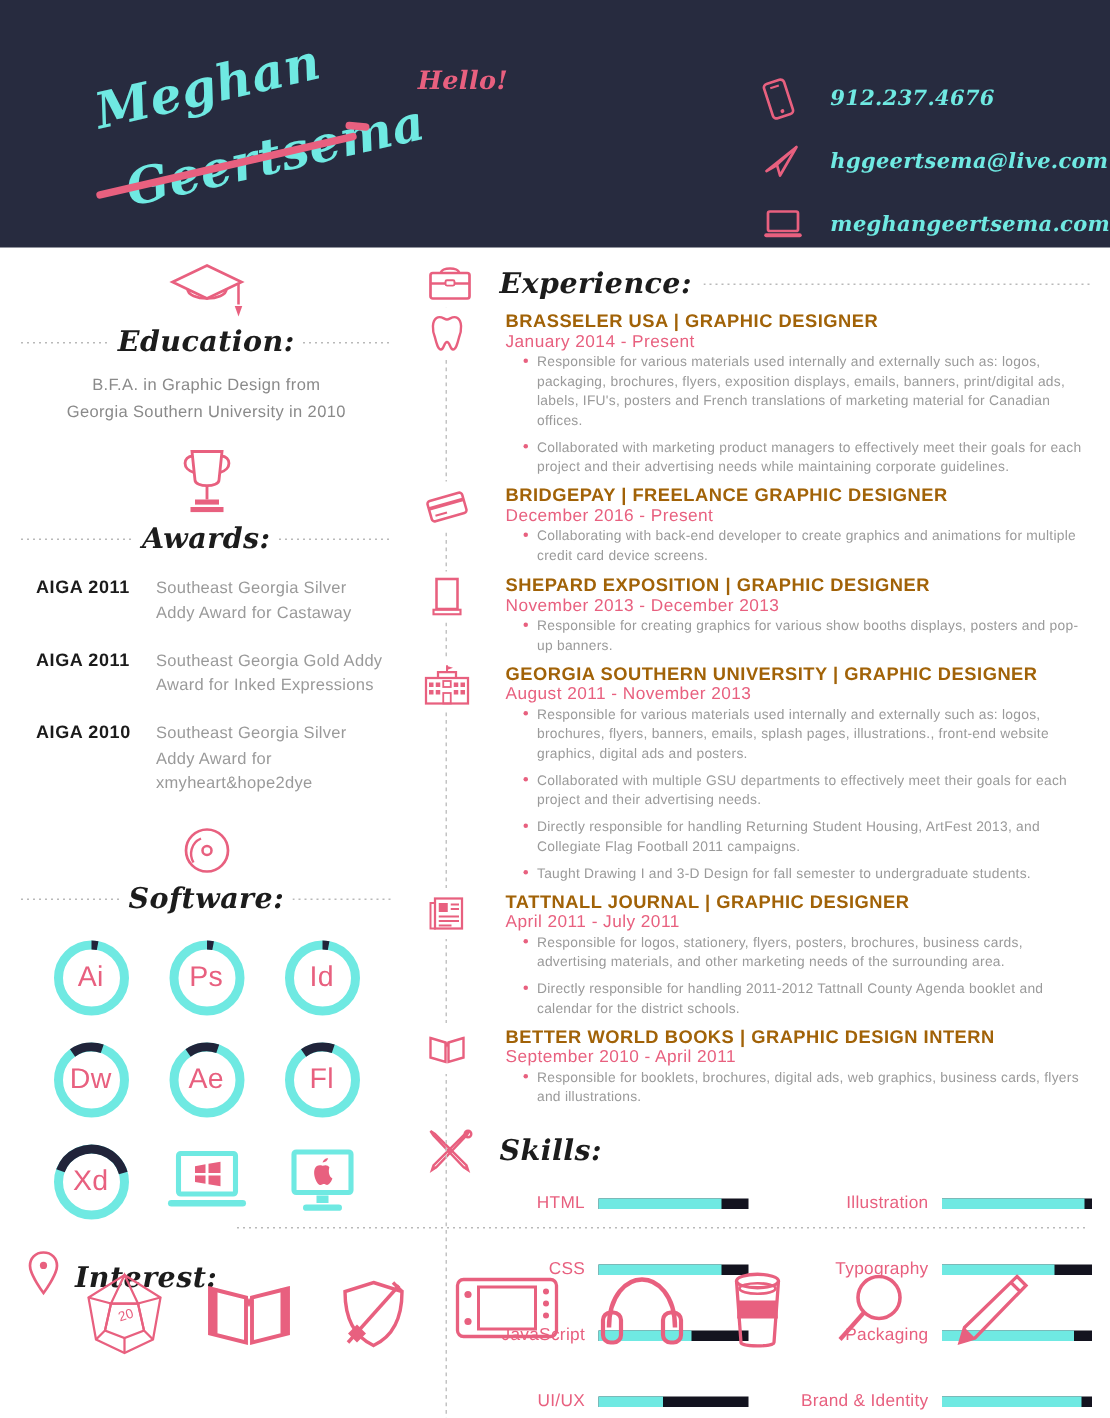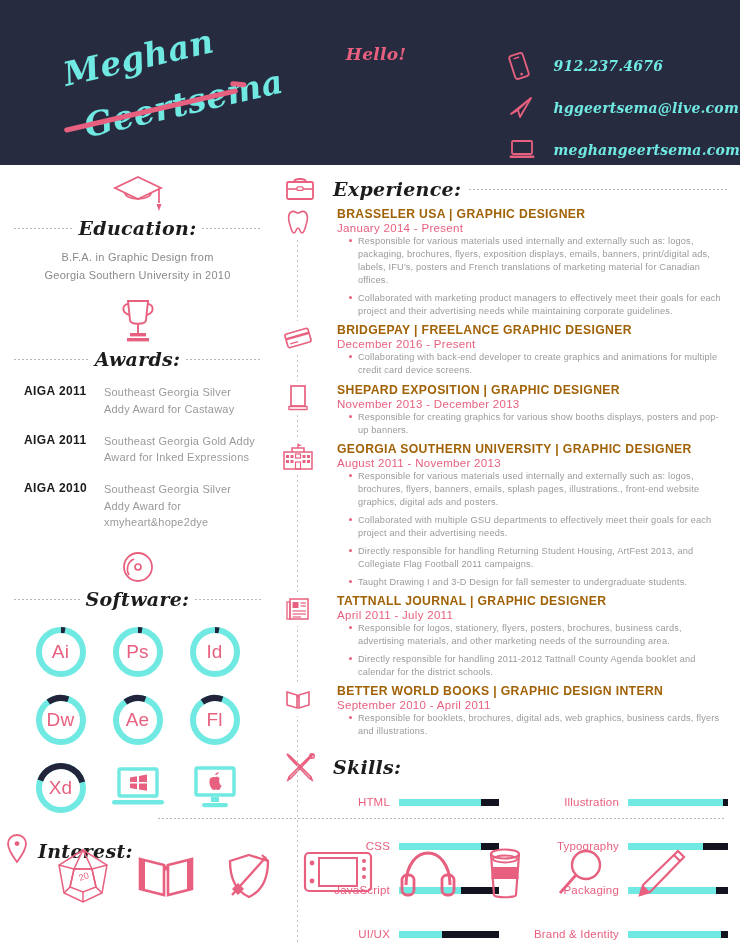--- a/index.html
+++ b/index.html
@@ -34,21 +34,21 @@
     background:#e8607f; transform:rotate(-13deg); border-radius:3px;
   }
   .logo-swash:after{
     content:""; position:absolute; right:-10px; top:-6px; width:16px;height:5px;
     background:#e8607f; transform:rotate(18deg); border-radius:3px;
   }
 
   .intro { width:225px; padding:44px 22px 0 6px; }
   .hello {
     color:#e8607f; font-family:"DejaVu Serif", serif; font-style:italic;
-    font-weight:bold; font-size:17px; margin-bottom:8px; letter-spacing:0.3px;text-align:center;
+    font-weight:bold; font-size:17px; margin-bottom:8px; letter-spacing:0.3px;
   }
   .intro p {
     color:#e8e9ee; font-size:10.5px; line-height:1.72; text-align:justify;
     letter-spacing:0.25px;
   }
 
   .contacts { padding-top:47px; flex:1; padding-left:12px; }
   .contact-row { display:flex; align-items:center; height:37px; margin-bottom:5px; }
   .contact-icon { width:46px; display:flex; justify-content:flex-start; align-items:center; }
   .contact-text {
@@ -98,21 +98,21 @@
   .ring { position:relative; width:56px; height:56px; }
   .ring svg { display:block; }
   .ring .lbl {
     position:absolute; inset:0; display:flex; align-items:center; justify-content:center;
     color:#e8607f; font-size:19px; letter-spacing:0.2px;
     font-family:"Liberation Sans", sans-serif;
   }
   .os-icon { width:62px; height:56px; display:flex; align-items:center; justify-content:center; }
 
   
-  .interest-head { display:flex; align-items:center; gap:8px; padding:0 4px; margin-top:16px; }
+  .interest-head { display:flex; align-items:center; gap:8px; padding:0 16px; margin-top:16px; }
 
   
   .exp-head { display:flex; align-items:center; gap:8px; padding-right:12px; padding-top:8px; }
   .exp-head .rule {
     flex:1; height:1px;
     background-image:linear-gradient(to right,#b9b9b9 40%,transparent 40%);
     background-size:4px 1px; background-repeat:repeat-x;
   }
   .timeline { position:absolute; left:22px; top:40px; bottom:0; width:1px;
     background-image:linear-gradient(to bottom,#c3c3c3 45%,transparent 45%);

